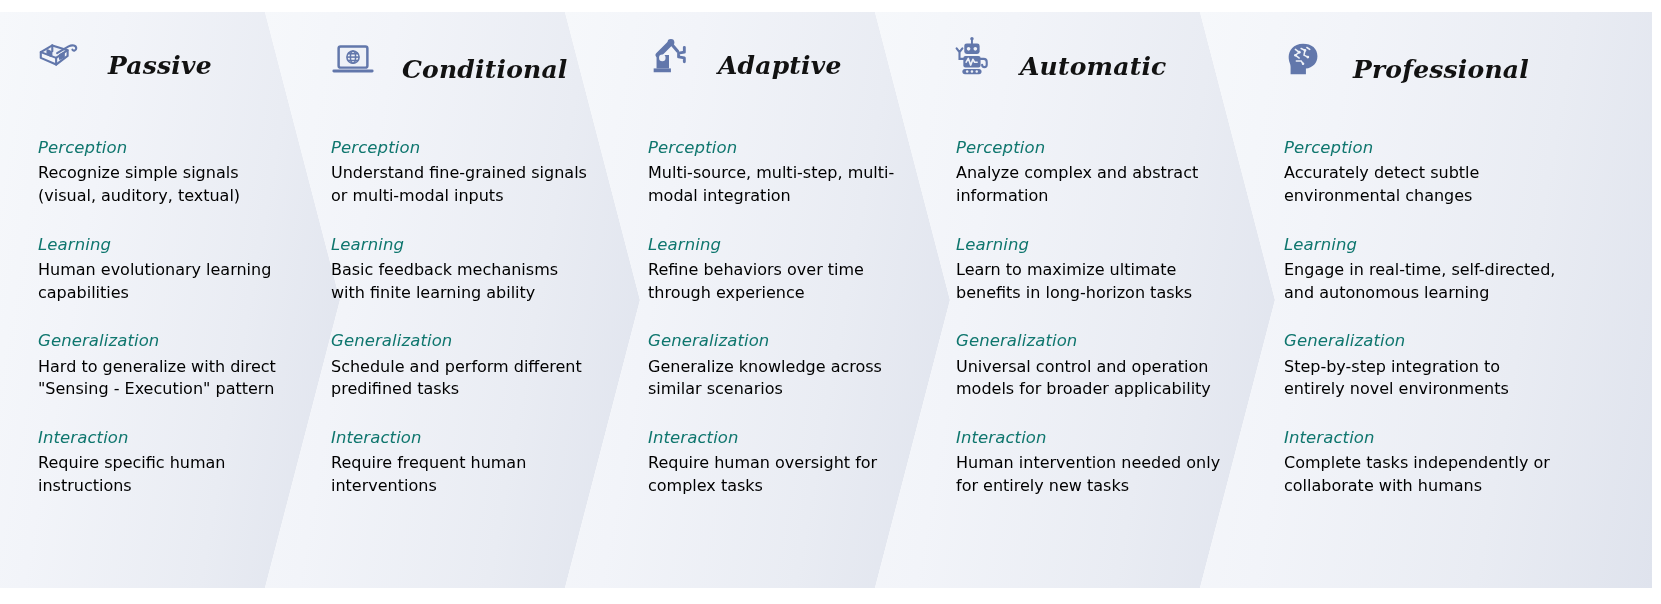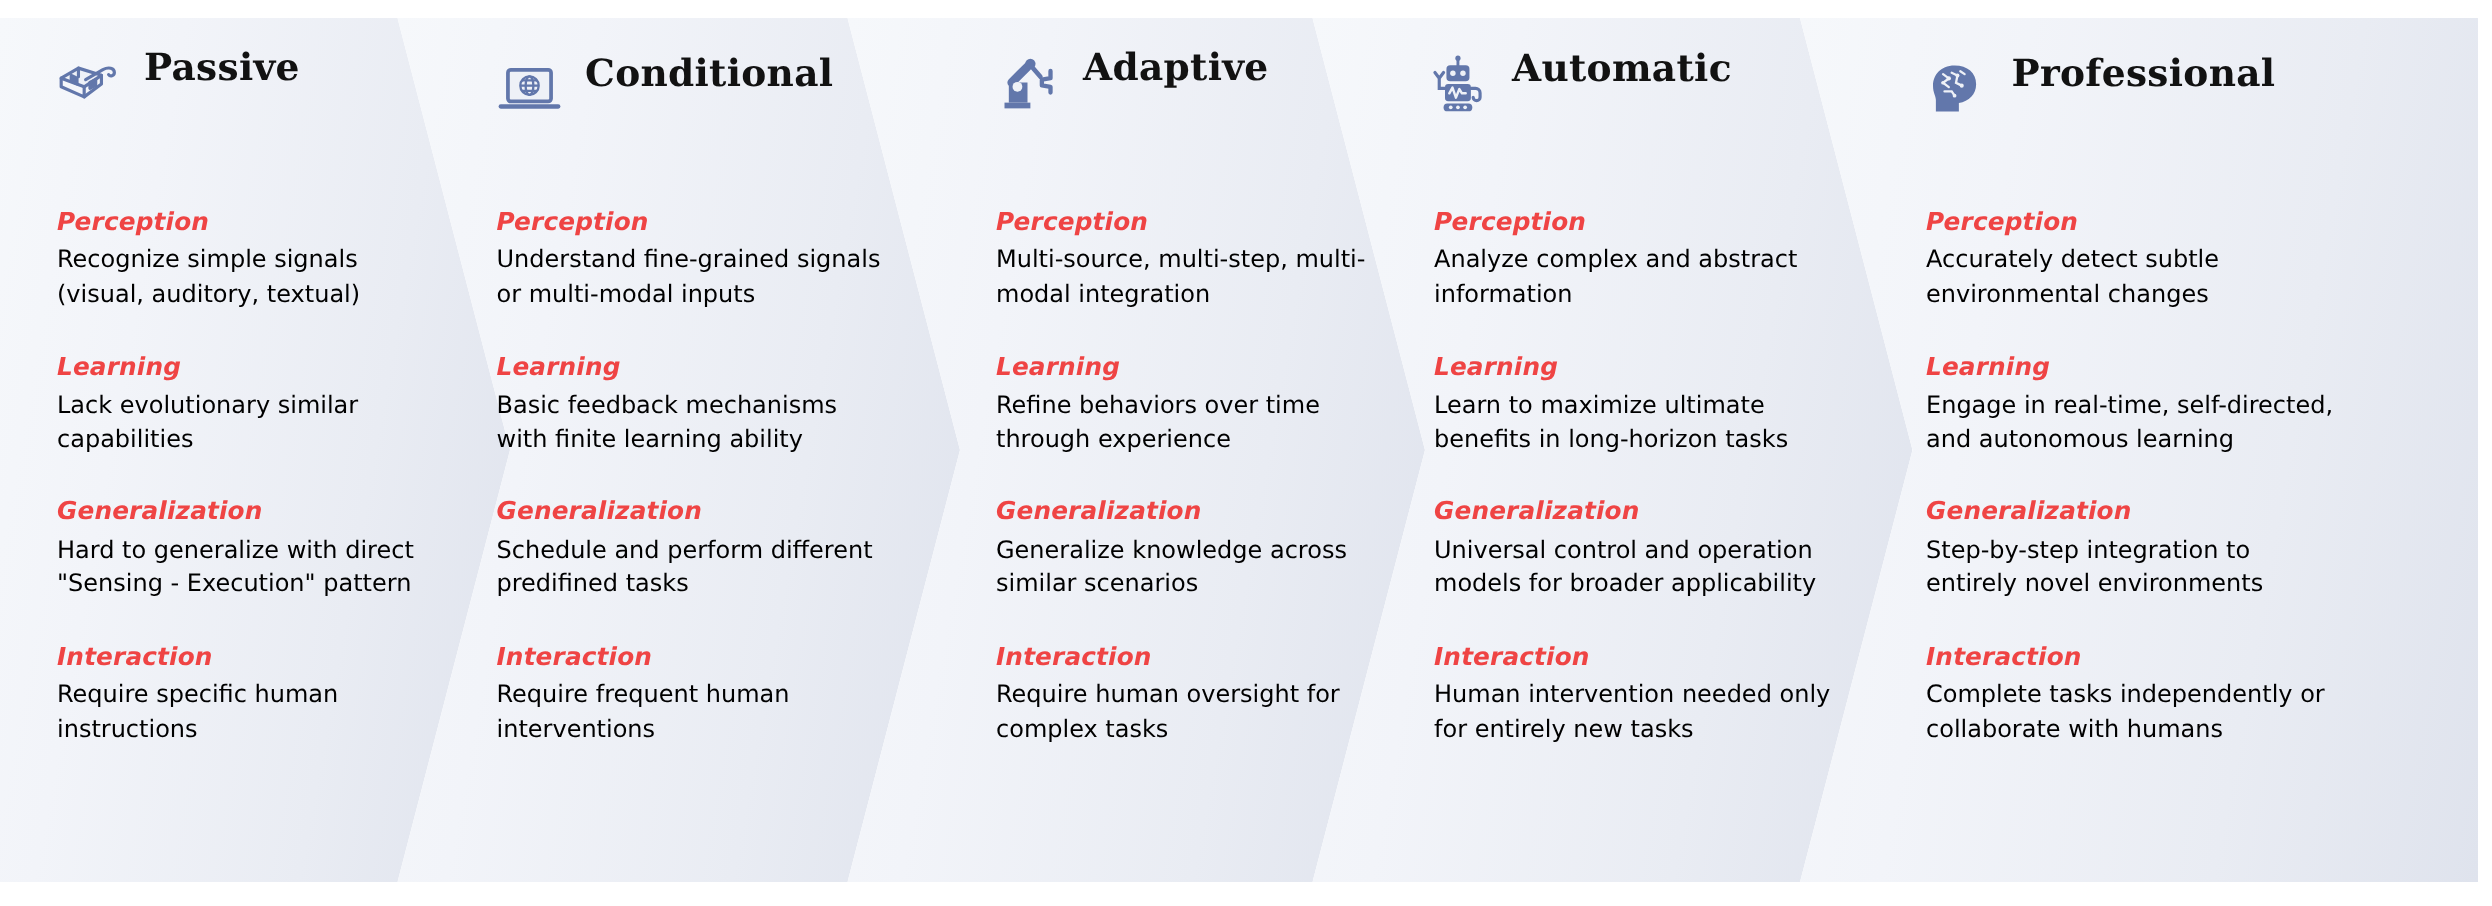--- a/index.html
+++ b/index.html
@@ -53,23 +53,24 @@
   
   .col {
     position: absolute;
     top: 0;
     height: 604px;
   }
 
   .col-header {
     position: absolute;
     display: flex;
-    align-items: flex-start;
-    gap: 14px;
+    align-items: flex-end;
+    gap: 26px;
     white-space: nowrap;
+    font-style: italic;
   }
 
   .col-icon {
     width: 46px;
     height: 46px;
     flex: 0 0 46px;
     display: block;
   }
 
   .col-title {
@@ -83,23 +84,23 @@
 
   .attr-list {
     position: absolute;
   }
 
   .attr { margin-bottom: 26px; }
   .attr:last-child { margin-bottom: 0; }
 
   .attr-label {
     font-size: 16.5px;
-    font-weight: 700;
+    font-weight: 400;
     font-style: italic;
-    color: #ef4444;
+    color: #0f766e;
     line-height: 1.35;
     margin-bottom: 3px;
     letter-spacing: 0.1px;
   }
 
   .attr-text {
     font-size: 16px;
     color: #000000;
     line-height: 1.42;
     white-space: pre-line;
@@ -135,21 +136,21 @@
     </div>
 
     <div class="attr-list" style="left:38px; top:137px; width:252px;">
       <div class="attr">
         <div class="attr-label">Perception</div>
         <div class="attr-text">Recognize simple signals
 (visual, auditory, textual)</div>
       </div>
       <div class="attr">
         <div class="attr-label">Learning</div>
-        <div class="attr-text">Lack evolutionary similar
+        <div class="attr-text">Human evolutionary learning
 capabilities</div>
       </div>
       <div class="attr">
         <div class="attr-label">Generalization</div>
         <div class="attr-text">Hard to generalize with direct
 "Sensing - Execution" pattern</div>
       </div>
       <div class="attr">
         <div class="attr-label">Interaction</div>
         <div class="attr-text">Require specific human
@@ -191,21 +192,21 @@
 predifined tasks</div>
       </div>
       <div class="attr">
         <div class="attr-label">Interaction</div>
         <div class="attr-text">Require frequent human
 interventions</div>
       </div>
     </div>
   </div>
 
-  <div class="col" style="left:656px; width:300px;">
+  <div class="col" style="left:640px; width:300px;">
     <div class="col-header" style="left:6px; top:32px;">
       <svg class="col-icon" viewBox="0 0 48 48" fill="none">
         <path d="M8 38 H26 v4 H8 z" fill="#6277ab"></path>
         <path d="M11 24 h13 v14 H11 z" fill="#6277ab"></path>
         <path d="M13 24 L24 13" stroke="#6277ab" stroke-width="6" stroke-linecap="round"></path>
         <circle cx="17" cy="27" r="3.4" fill="#eef1f7"></circle>
         <circle cx="26" cy="11" r="3.6" fill="#6277ab"></circle>
         <path d="M27 13 L33 20" stroke="#6277ab" stroke-width="3.2" stroke-linecap="round"></path>
         <path d="M40 16 L40 21 L34 22 L34 26 L40 27 L40 31" stroke="#6277ab" stroke-width="3" stroke-linecap="round" stroke-linejoin="round" fill="none"></path>
       </svg>

